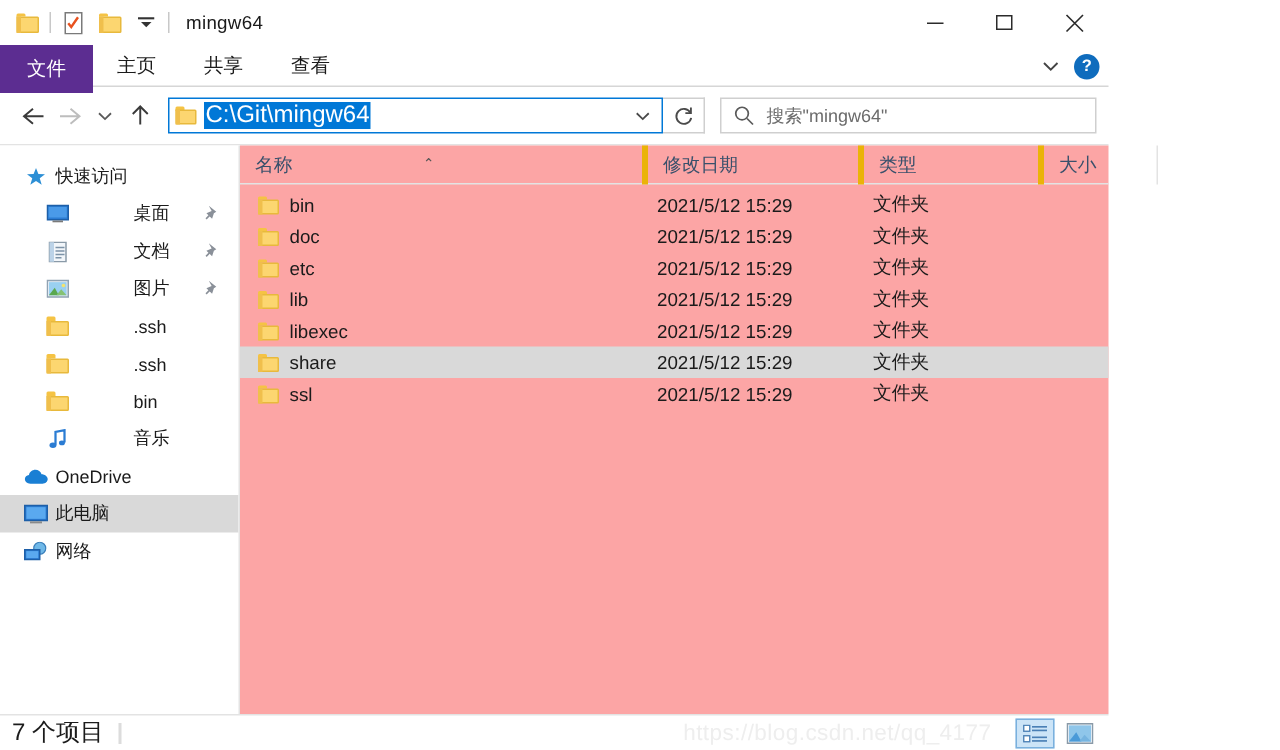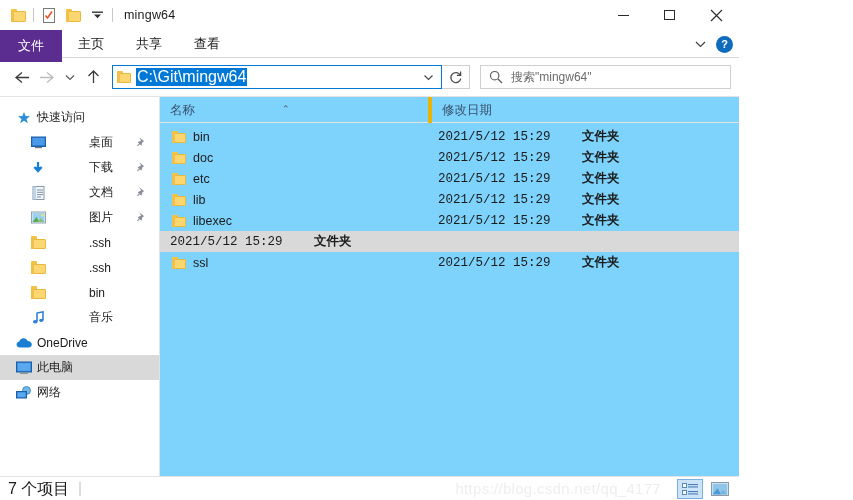--- a/index.html
+++ b/index.html
@@ -65,37 +65,37 @@
   
   .sidebar { width:160px; flex:0 0 160px; border-right:1px solid #e3e3e3; padding-top:8px; overflow:hidden; background:#fff; position:relative; }
   .side-item { height:25px; display:flex; align-items:center; padding-left:14px; position:relative; font-size:12px; color:#1b1b1b; white-space:nowrap; }
   .side-item.indent { padding-left:28px;gap:38px; }
   .side-item.sel { background:#d9d9d9; }
   .side-ico { width:20px; display:flex; align-items:center; justify-content:center; flex:0 0 20px; }
   .side-label { margin-left:3px; }
   .pin { position:absolute; right:12px; top:6px; }
 
   
-  .filelist { flex:1; display:flex; flex-direction:column; min-width:0; background:#7dd3fc; }
+  .filelist { flex:1; display:flex; flex-direction:column; min-width:0; background:#fca5a5; }
   .colhead { height:26px; display:flex; border-bottom:1px solid #e3e3e3; position:relative; align-items:center; }
   .col { font-size:12.5px; color:#39506b; padding-left:10px; height:26px; line-height:26px; position:relative; }
   .col + .col { border-left:4px solid #eab308; }
   .col.c-name { flex:0 0 268px; }
   .col.c-date { flex:0 0 144px; }
   .col.c-type { flex:0 0 120px; }
   .col.c-size { flex:0 0 80px; border-right:1px solid #e3e3e3; }
   .sortcaret { position:absolute; left:122px; top:-1px; font-size:9px; color:#555; }
 
   .rows { flex:1; padding-top:3px; }
   .frow { height:21px; display:flex; align-items:center; font-size:12.5px; color:#1b1b1b; }
   .frow.sel { background:#d9d9d9; }
   .fc { padding-left:10px; display:flex; align-items:center; height:21px; }
   .fc.c-name { flex:0 0 268px; padding-left:12px; }
-  .fc.c-date { flex:0 0 144px; padding-left:10px;font-family:Liberation Mono, monospace; }
-  .fc.c-type { flex:0 0 120px; padding-left:10px;font-weight:bold; }
+  .fc.c-date { flex:0 0 144px; padding-left:10px; }
+  .fc.c-type { flex:0 0 120px; padding-left:10px; }
   .fc.c-size { flex:0 0 80px; }
   .fname { margin-left:7px; }
 
   
   .statusbar { height:24px; flex:0 0 24px; border-top:1px solid #e3e3e3; display:flex; align-items:center;
                position:relative; background:#fff; }
   .status-seg { font-size:16px; color:#1b1b1b; padding:0 10px; height:24px; line-height:24px; }
   .status-seg.first { padding-left:8px; }
   .vdiv { width:1px; height:14px; background:#dcdcdc; }
   .watermark { position:absolute; right:78px; bottom:3px; font-size:15px; color:#eeeeee; letter-spacing:.3px; white-space:nowrap; }
@@ -253,35 +253,20 @@
         </span>
         <span class="side-label">桌面</span>
         <span class="pin">
           <svg width="11" height="11" viewBox="0 0 11 11">
               <path d="M3.2 1.2 L8.2 5.2 L6.6 6.1 L5.4 9.8 L1.6 6.2 L5.1 4.6 Z" fill="#8a9099"></path>
               <path d="M1.4 9.9 L4 7.3" stroke="#8a9099" stroke-width="1.1"></path>
             </svg>
         </span>
       </div>
 
-      <div class="side-item indent">
-        <span class="side-ico">
-          <svg width="14" height="14" viewBox="0 0 14 14">
-              <path d="M7 1 L7 8.4 M3.3 6 L7 10 L10.7 6" stroke="#1b7fd4" stroke-width="2.3" fill="none"></path>
-              <path d="M3.3 6 L7 10 L10.7 6 Z" fill="#1b7fd4"></path>
-            </svg>
-        </span>
-        <span class="side-label">下载</span>
-        <span class="pin">
-          <svg width="11" height="11" viewBox="0 0 11 11">
-              <path d="M3.2 1.2 L8.2 5.2 L6.6 6.1 L5.4 9.8 L1.6 6.2 L5.1 4.6 Z" fill="#8a9099"></path>
-              <path d="M1.4 9.9 L4 7.3" stroke="#8a9099" stroke-width="1.1"></path>
-            </svg>
-        </span>
-      </div>
 
       <div class="side-item indent">
         <span class="side-ico">
           <svg width="13" height="14" viewBox="0 0 13 14">
               <rect x="1" y="0.5" width="11" height="13" fill="#f2f6fa" stroke="#8a9aa8"></rect>
               <rect x="1" y="0.5" width="3" height="13" fill="#bcd3e8"></rect>
               <path d="M5 4 h6 M5 6.3 h6 M5 8.6 h6 M5 10.9 h4" stroke="#7d93a8" stroke-width="1"></path>
             </svg>
         </span>
         <span class="side-label">文档</span>
@@ -389,20 +374,22 @@
       </div>
     </div>
 
     <div class="filelist">
       <div class="colhead">
         <div class="col c-name">
           <span>名称</span>
           <span class="sortcaret">⌃</span>
         </div>
         <div class="col c-date">修改日期</div>
+        <div class="col c-type">类型</div>
+        <div class="col c-size">大小</div>
       </div>
 
       <div class="rows">
 
         <div class="frow">
           <div class="fc c-name">
             <span class="folder-ico" style="width:14px;height:12px;">
                 <span class="tab"></span>
                 <span class="body"></span>
                 <span class="spine"></span>
@@ -464,20 +451,28 @@
                 <span class="spine"></span>
               </span>
             <span class="fname">libexec</span>
           </div>
           <div class="fc c-date">2021/5/12 15:29</div>
           <div class="fc c-type">文件夹</div>
           <div class="fc c-size"></div>
         </div>
 
         <div class="frow sel">
+          <div class="fc c-name">
+            <span class="folder-ico" style="width:14px;height:12px;">
+                <span class="tab"></span>
+                <span class="body"></span>
+                <span class="spine"></span>
+              </span>
+            <span class="fname">share</span>
+          </div>
           <div class="fc c-date">2021/5/12 15:29</div>
           <div class="fc c-type">文件夹</div>
           <div class="fc c-size"></div>
         </div>
 
         <div class="frow">
           <div class="fc c-name">
             <span class="folder-ico" style="width:14px;height:12px;">
                 <span class="tab"></span>
                 <span class="body"></span>

